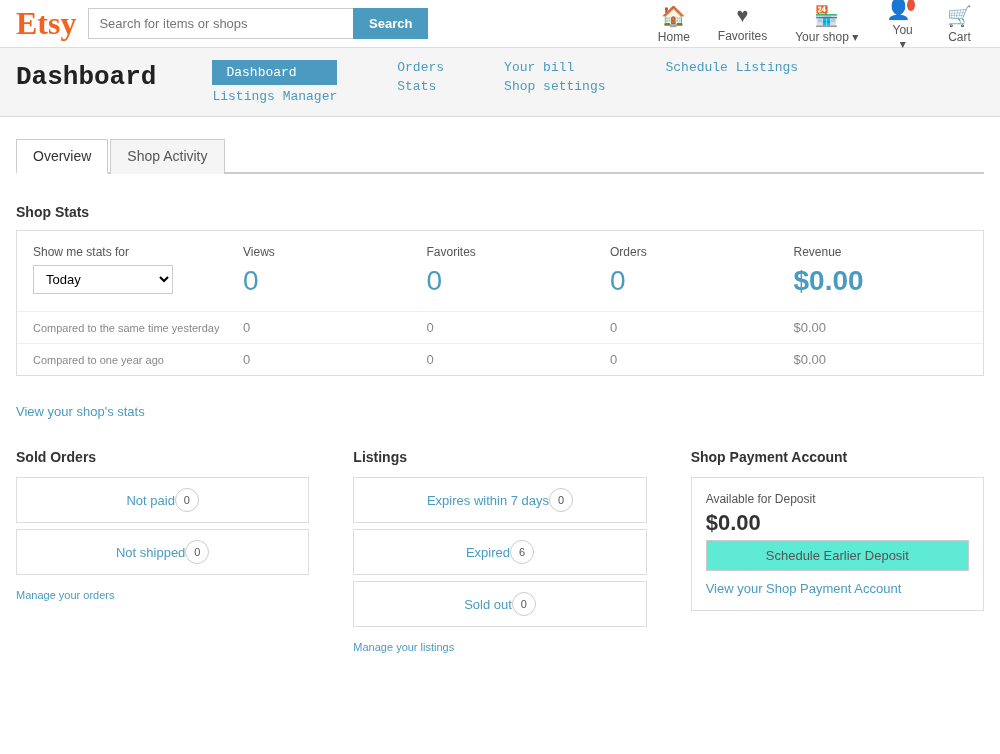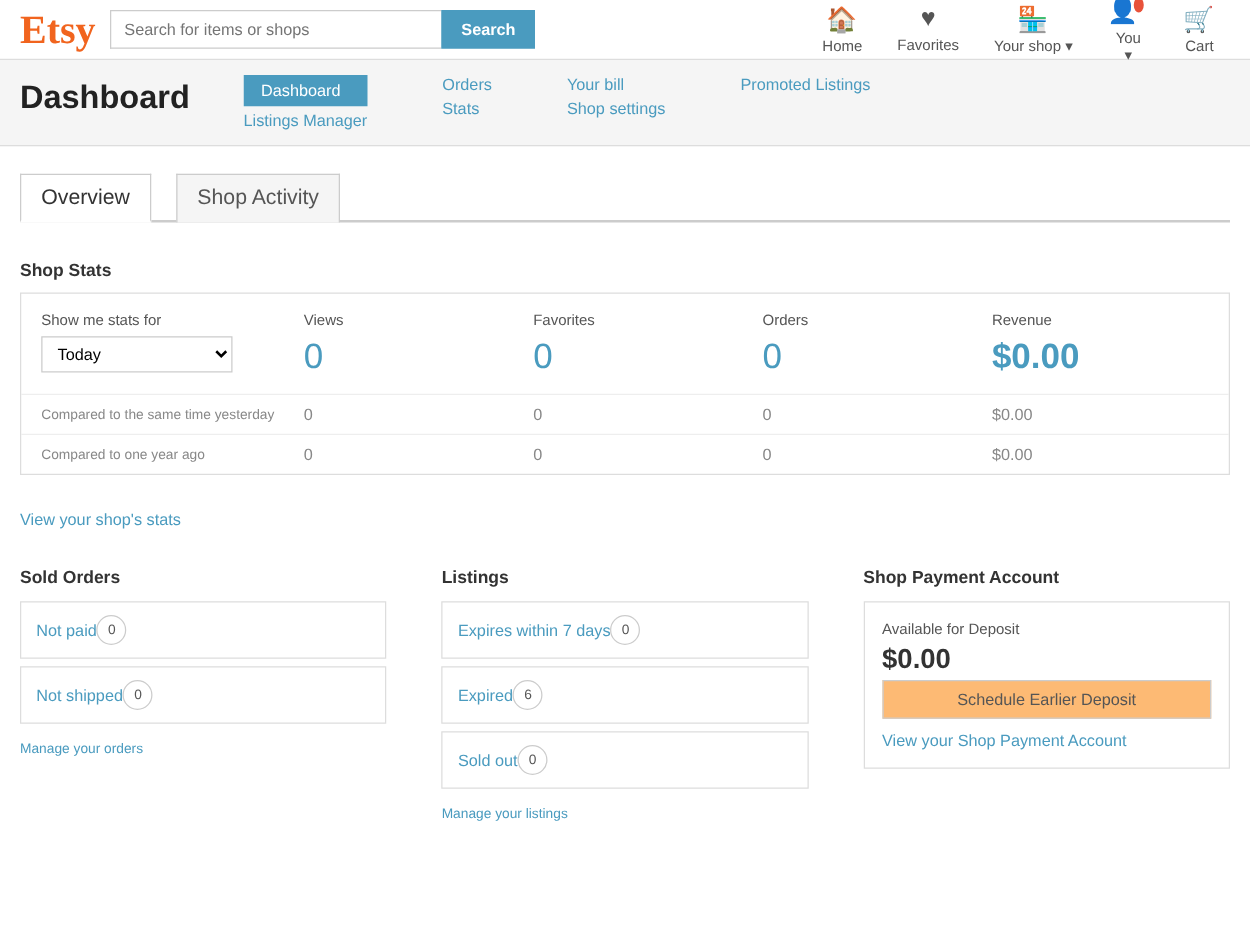--- a/index.html
+++ b/index.html
@@ -71,21 +71,22 @@
 
     
     .sub-nav {
       background: #f5f5f5;
       padding: 12px 16px;
       border-bottom: 1px solid #ddd;
     }
     .sub-nav-inner {
       display: flex;
       align-items: flex-start;
-      gap: 3px;
+      gap: 16px;
+      font-family: Liberation Mono, monospace;
     }
     .page-title {
       font-size: 26px;
       font-weight: bold;
       color: #222;
       margin-right: 40px;
       padding-top: 2px;
     }
     .nav-links-group {
       display: flex;
@@ -118,26 +119,26 @@
 
     
     .tabs {
       display: flex;
       border-bottom: 2px solid #ccc;
       margin-bottom: 30px;
     }
     .tab {
       padding: 8px 16px;
       cursor: pointer;
-      font-size: 17px;
+      font-size: 14px;
       border: 1px solid #ccc;
       border-bottom: none;
       background: #f5f5f5;
       color: #555;
-      margin-right: 20px;
+      margin-right: 2px;
       position: relative;
       bottom: -2px;
     }
     .tab.active {
       background: #fff;
       color: #333;
       border-bottom: 2px solid #fff;
       font-weight: normal;
     }
 
@@ -166,21 +167,21 @@
       font-size: 12px;
       color: #555;
       margin-bottom: 6px;
     }
     .stats-dropdown select {
       padding: 5px 24px 5px 8px;
       border: 1px solid #ccc;
       font-size: 13px;
       background: #fff;
       cursor: pointer;
-      width: 153px;
+      width: 140px;
     }
     .stats-col {
       flex: 1;
       text-align: left;
       padding: 0 10px;
     }
     .stats-col-label {
       font-size: 12px;
       color: #555;
       margin-bottom: 6px;
@@ -233,21 +234,21 @@
       flex: 1;
     }
     .bottom-col-title {
       font-size: 14px;
       font-weight: bold;
       margin-bottom: 12px;
       color: #333;
     }
     .list-item-row {
       display: flex;
-      justify-content: flex-start;
+      justify-content: center;
       align-items: center;
       padding: 10px 12px;
       border: 1px solid #ddd;
       margin-bottom: 6px;
       background: #fff;
     }
     .list-item-link {
       color: #4a9bbf;
       font-size: 13px;
       cursor: pointer;
@@ -294,21 +295,21 @@
     .payment-note {
       font-size: 11px;
       color: #888;
       margin-bottom: 12px;
     }
     .payment-note a {
       color: #4a9bbf;
       text-decoration: none;
     }
     .schedule-btn {
-      background: #fdba74;
+      background: #5eead4;
       border: 1px solid #ccc;
       padding: 7px 14px;
       font-size: 13px;
       color: #555;
       cursor: pointer;
       width: 100%;
       margin-bottom: 10px;
     }
     .view-payment-link {
       color: #4a9bbf;
@@ -376,21 +377,21 @@
         <a class="nav-link">Orders</a>
         <a class="nav-link">Stats</a>
       </div>
 
       <div class="nav-col">
         <a class="nav-link">Your bill</a>
         <a class="nav-link">Shop settings</a>
       </div>
 
       <div class="nav-col">
-        <a class="nav-link">Promoted Listings</a>
+        <a class="nav-link">Schedule Listings</a>
       </div>
     </div>
   </div>
 </div>
 
 <main class="main">
 
   <div class="tabs">
     <div class="tab active">Overview</div>
     <div class="tab">Shop Activity</div>

